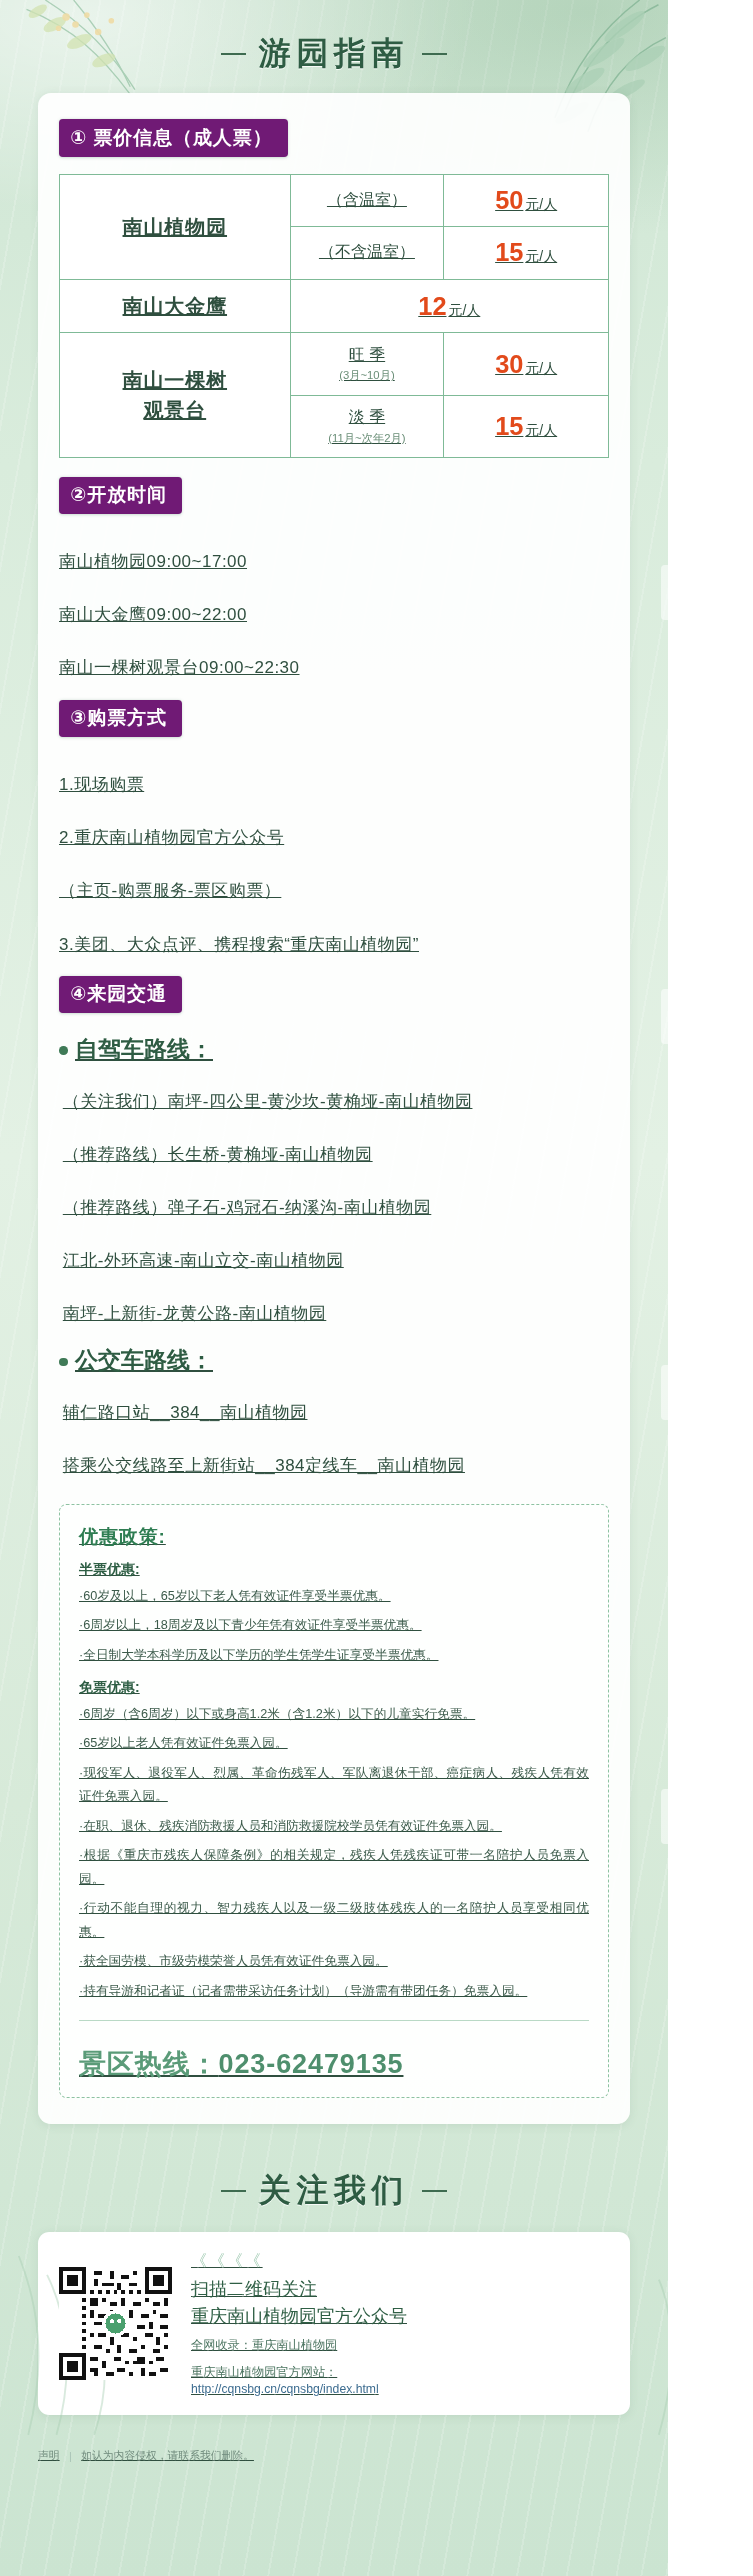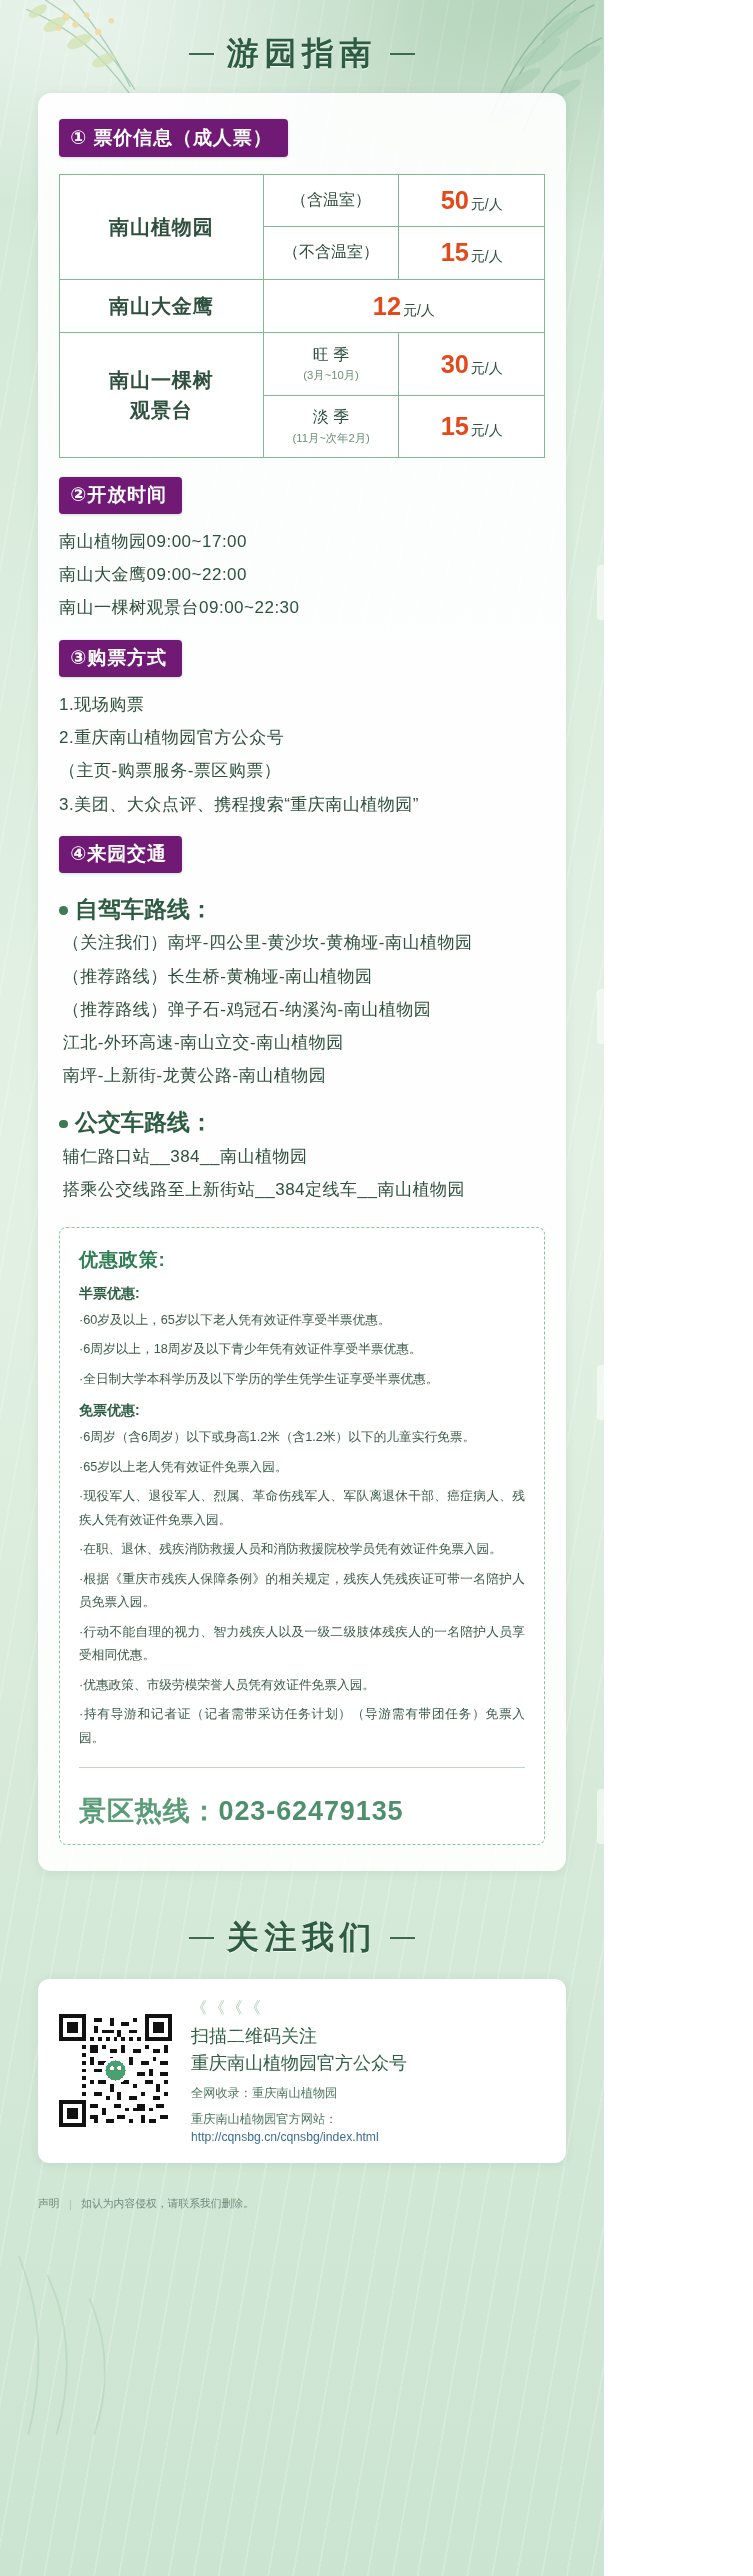--- a/index.html
+++ b/index.html
@@ -5,25 +5,26 @@
   * { box-sizing: border-box; }
   html, body { margin:0; padding:0; }
   body {
     width: 753px;
     font-family: "Liberation Sans", "DejaVu Sans", sans-serif;
     background: #ffffff;
     color: #2f4f3f;
   }
   .page {
     position: relative;
-    width: 604px;
+    width: 668px;
     min-height: 2576px;
     background:
       linear-gradient(180deg, #cfe6d4 0%, #d9ecdc 18%, #e3f1e4 45%, #d7ead9 70%, #cbe4d1 100%);
     overflow: hidden;
+    text-decoration: underline;
   }
   
   .bg-stripes {
     position:absolute; inset:0;
     background-image: repeating-linear-gradient(100deg, rgba(255,255,255,0.18) 0px, rgba(255,255,255,0.18) 1.9px, rgba(255,255,255,0) 1.9px, rgba(255,255,255,0) 24.5px);
     pointer-events:none;
   }
   .bg-wave {
     position:absolute; left:0; right:0; top:0; height:301px;
     background: radial-gradient(ellipse at 12% 6%, rgba(255,255,255,0.55) 0%, rgba(255,255,255,0) 48%),
@@ -126,20 +127,21 @@
     font-family:"Liberation Sans",sans-serif;
     margin-right:1.9px;
   }
 
   
   .line {
     font-size: 17px;
     line-height: 1.95;
     color:#2f4f3f;
     letter-spacing:0.5px;
+    margin-top:20px;
   }
   .line.indent { padding-left: 3.8px; }
   .bullet-head {
     font-size: 23px;
     font-weight: bold;
     margin: 9.4px 0 1.9px 0;
     color:#2e5c43;
   }
   .bullet-head .dot {
     display:inline-block;
@@ -395,21 +397,21 @@
       <p>·6周岁以上，18周岁及以下青少年凭有效证件享受半票优惠。</p>
       <p>·全日制大学本科学历及以下学历的学生凭学生证享受半票优惠。</p>
 
       <h4>免票优惠:</h4>
       <p>·6周岁（含6周岁）以下或身高1.2米（含1.2米）以下的儿童实行免票。</p>
       <p>·65岁以上老人凭有效证件免票入园。</p>
       <p>·现役军人、退役军人、烈属、革命伤残军人、军队离退休干部、癌症病人、残疾人凭有效证件免票入园。</p>
       <p>·在职、退休、残疾消防救援人员和消防救援院校学员凭有效证件免票入园。</p>
       <p>·根据《重庆市残疾人保障条例》的相关规定，残疾人凭残疾证可带一名陪护人员免票入园。</p>
       <p>·行动不能自理的视力、智力残疾人以及一级二级肢体残疾人的一名陪护人员享受相同优惠。</p>
-      <p>·优惠政策、市级劳模荣誉人员凭有效证件免票入园。</p>
+      <p>·获全国劳模、市级劳模荣誉人员凭有效证件免票入园。</p>
       <p>·持有导游和记者证（记者需带采访任务计划）（导游需有带团任务）免票入园。</p>
 
       <div class="hotline">
         <span>景区热线：</span><span class="num">023-62479135</span>
       </div>
     </div>
   </div>
 
   <div class="banner" style="padding-top:45px;">
     <span class="dash"></span><span class="title">关注我们</span><span class="dash"></span>

